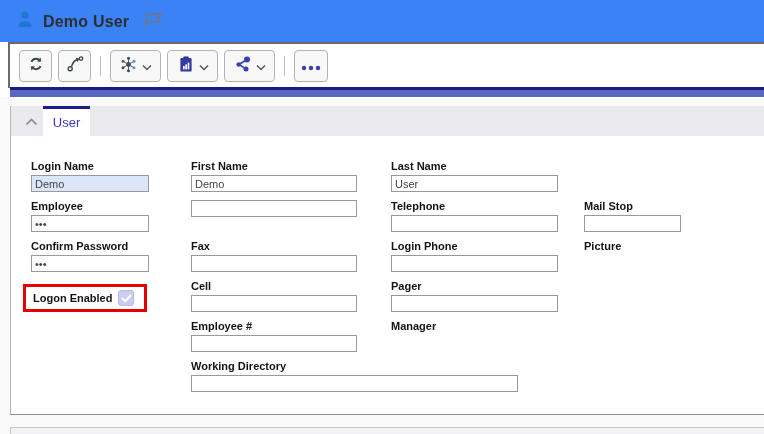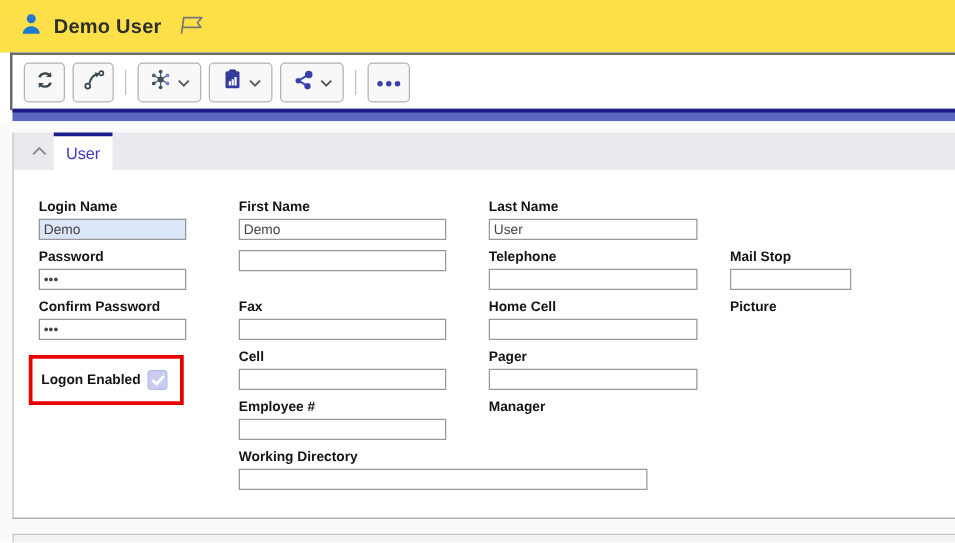--- a/index.html
+++ b/index.html
@@ -1,21 +1,21 @@
 <!DOCTYPE html>
 <html><head>
 <meta charset="utf-8">
 <style>
   * { margin:0; padding:0; box-sizing:border-box; }
   html,body { width:764px; height:434px; }
   body { font-family:"Liberation Sans", sans-serif; background:#fff; position:relative; overflow:hidden; }
   .page { position:absolute; inset:0; width:764px; height:434px; background:#fff; }
 
   
-  .hdr { position:absolute; left:0; top:0; right:0; height:42px; background:#fde047; }
+  .hdr { position:absolute; left:0; top:0; right:0; height:42px; background:#3b82f6; }
   .hdr-inner { position:absolute; left:16px; top:10px; display:flex; align-items:center; gap:9px; }
   .hdr-title { font-size:16px; font-weight:700; color:#2e2e2e; letter-spacing:.2px; }
 
   
   .toolbar { position:absolute; left:8px; top:42px; right:0; height:46px; background:#fff;
              border-top:2px solid #6b6b6b; border-left:2px solid #6b6b6b;
              display:flex; align-items:center; gap:6px; padding-left:9px; }
   .tbtn { height:32px; background:#f8f8f8; border:1px solid #b3b3b3; border-radius:4px;
           display:flex; align-items:center; justify-content:center; gap:4px; cursor:pointer; }
   .tbtn.icon-only { width:33px; }
@@ -55,21 +55,21 @@
   .combo { display:flex; width:133px; height:19px; border:1px solid #999; background:#fff; }
   .combo-val { flex:1; border:0; font-size:11px; padding:0 3px; outline:none; min-width:0; }
   .combo-btn { width:21px; background:#b9b9b9; border-left:1px solid #9a9a9a; display:flex;
                align-items:center; justify-content:center; cursor:pointer; }
   .combo-arrow { width:0; height:0; border-left:5px solid transparent; border-right:5px solid transparent;
                  border-top:6px solid #8a8a8a; }
 
   .link { font-size:11px; color:#2b5cd9; text-decoration:underline; cursor:pointer; width:max-content; }
 
   
-  .logon-box { position:absolute; left:12px; top:148px; width:124px; height:40px;
+  .logon-box { position:absolute; left:12px; top:148px; width:124px; height:28px;
                border:3px solid #e60000; display:flex; align-items:center; padding-left:7px; gap:6px; }
   .chk { width:16px; height:16px; border-radius:3px; background:#c9cdf0; border:1px solid #b6bbe8;
          display:flex; align-items:center; justify-content:center; cursor:pointer; flex:0 0 auto; }
 
   .next-section { position:absolute; left:10px; top:427px; right:0; height:7px; background:#f2f2f4;
                   border-top:1px solid #c6c6c6; border-left:1px solid #c6c6c6; }
 </style>
 </head>
 <body>
 
@@ -218,21 +218,21 @@
       <div class="fld" style="left:180px;top:24px">
         <span class="lbl">First Name</span>
         <input class="inp w2" value="Demo" style="">
       </div>
       <div class="fld" style="left:380px;top:24px">
         <span class="lbl">Last Name</span>
         <input class="inp w3" value="User" style="">
       </div>
 
       <div class="fld" style="left:20px;top:64px">
-        <span class="lbl">Password</span>
+        <span class="lbl">Employee</span>
         <input class="inp w1" value="•••" style="">
       </div>
       <div class="fld" style="left:180px;top:64px">
         <input class="inp w2" value="" style="">
       </div>
       <div class="fld" style="left:380px;top:64px">
         <span class="lbl">Telephone</span>
         <input class="inp w3" value="" style="">
       </div>
       <div class="fld" style="left:573px;top:64px">
@@ -242,21 +242,21 @@
 
       <div class="fld" style="left:20px;top:104px">
         <span class="lbl">Confirm Password</span>
         <input class="inp w1" value="•••" style="">
       </div>
       <div class="fld" style="left:180px;top:104px">
         <span class="lbl">Fax</span>
         <input class="inp w2" value="" style="">
       </div>
       <div class="fld" style="left:380px;top:104px">
-        <span class="lbl">Home Cell</span>
+        <span class="lbl">Login Phone</span>
         <input class="inp w3" value="" style="">
       </div>
       <div class="fld" style="left:573px;top:104px">
         <span class="lbl">Picture</span>
       </div>
 
       <div class="logon-box">
         <span class="lbl">Logon Enabled</span>
         <span class="chk">
           <svg width="11" height="9" viewBox="0 0 11 9">

